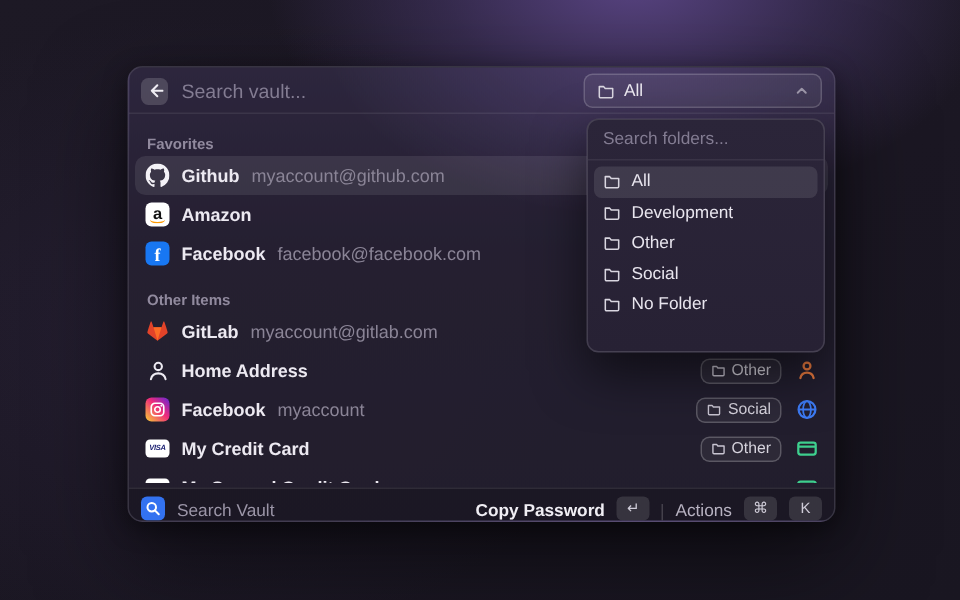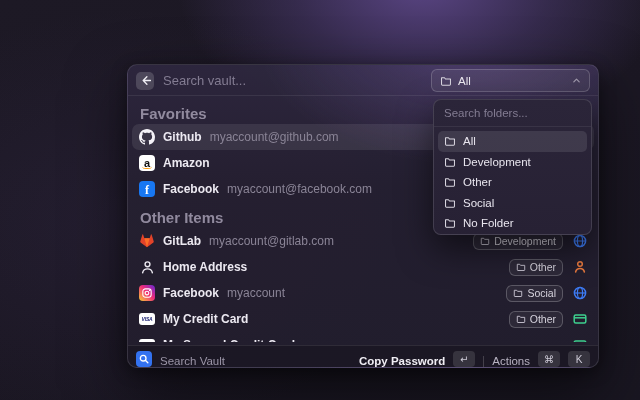--- a/index.html
+++ b/index.html
@@ -6,45 +6,44 @@
   body{
     width:640px;height:400px;overflow:hidden;
     font-family:"Liberation Sans","DejaVu Sans",sans-serif;
     background:
       radial-gradient(ellipse 340px 220px at 66% -4%, #5a4584 0%, rgba(74,58,110,.55) 38%, rgba(42,35,58,0) 72%),
       radial-gradient(ellipse 420px 300px at 20% 55%, rgba(58,46,82,.28) 0%, rgba(30,26,40,0) 70%),
       linear-gradient(160deg,#1d1925 0%,#1b1723 50%,#191621 100%);
     position:relative;
   }
   .window{
-    position:absolute;left:85px;top:64px;width:472px;height:304px;
+    position:absolute;left:85px;top:44px;width:472px;height:304px;
     border-radius:10px;overflow:hidden;
     border:1px solid rgba(255,255,255,.10);
     box-shadow:0 24px 60px rgba(0,0,0,.55), 0 4px 16px rgba(0,0,0,.4);
     background:
       radial-gradient(ellipse 320px 190px at 72% -8%, rgba(122,94,176,.42) 0%, rgba(122,94,176,0) 65%),
       linear-gradient(180deg, rgba(45,39,62,.97) 0%, rgba(37,32,49,.97) 40%, rgba(34,30,45,.97) 100%);
     box-sizing:border-box;
-    margin-left:42px;
   }
   
   .topbar{position:absolute;left:0;top:0;right:0;height:31px;display:flex;align-items:center;padding:0 8px;box-sizing:border-box;}
   .topbar:after{content:"";position:absolute;left:0;right:0;bottom:0;height:1px;background:rgba(255,255,255,.08);}
   .back-btn{width:18px;height:18px;border-radius:5px;background:rgba(255,255,255,.16);display:flex;align-items:center;justify-content:center;flex:0 0 auto;}
   .search-ph{margin-left:9px;font-size:13px;color:#837c92;flex:1 1 auto;}
   .dd-btn{
     width:159px;height:23px;border-radius:6px;box-sizing:border-box;
     border:1px solid rgba(255,255,255,.18);
     background:rgba(255,255,255,.06);
     display:flex;align-items:center;padding:0 8px;gap:6px;
   }
   .dd-btn .lbl{font-size:11.5px;color:#ece9f1;flex:1;}
   
   .list{position:absolute;left:0;top:31px;right:0;bottom:25px;overflow:hidden;padding:0 4px;box-sizing:border-box;}
-  .sec{height:20px;display:flex;align-items:flex-end;padding:0 8px 2px;font-size:15px;font-weight:bold;color:#8f capsule;}
+  .sec{height:20px;display:flex;align-items:flex-end;padding:0 8px 2px;font-size:10px;font-weight:bold;color:#8f capsule;}
   .sec{color:#918a9e;}
   .sec.first{height:26px;}
   .row{height:26px;border-radius:7px;display:flex;align-items:center;padding:0 7px;box-sizing:border-box;gap:8px;}
   .row.selected{background:rgba(255,255,255,.085);}
   .ric{width:16px;height:16px;flex:0 0 auto;display:flex;align-items:center;justify-content:center;}
   .rtitle{font-size:12px;font-weight:bold;color:#ece9f1;white-space:nowrap;}
   .rsub{font-size:12px;color:#8a8496;white-space:nowrap;}
   .rspace{flex:1 1 auto;}
   .badge{
     display:flex;align-items:center;gap:4px;height:17px;padding:0 6px;border-radius:6px;box-sizing:border-box;
@@ -61,21 +60,21 @@
   .tile.fb .f{color:#fff;font-size:12px;font-weight:bold;font-family:"Liberation Serif",serif;margin-top:2px;}
   .tile.insta{background:linear-gradient(45deg,#f9ce34 0%,#ee2a7b 55%,#6228d7 100%);}
   .tile.card-w{background:#fff;border-radius:3px;height:12px;}
   .visa-txt{font-size:5px;font-weight:bold;color:#1a1f71;letter-spacing:-0.2px;font-style:italic;}
   .mc{position:relative;width:11px;height:7px;}
   .mc i{position:absolute;top:0;width:7px;height:7px;border-radius:50%;}
   .mc i.r{left:0;background:#eb001b;}
   .mc i.o{right:0;background:#f79e1b;opacity:.9;}
   
   .panel{
-    position:absolute;left:305px;top:34px;width:159px;height:136px;z-index:5;
+    position:absolute;left:305px;top:34px;width:159px;height:156px;z-index:5;
     background:linear-gradient(180deg,#2b2539 0%,#272134 100%);
     border:1px solid rgba(255,255,255,.13);border-radius:8px;box-sizing:border-box;
     box-shadow:0 14px 34px rgba(0,0,0,.55);
   }
   .panel .psearch{height:26px;display:flex;align-items:center;padding:0 10px;font-size:11.5px;color:#837c92;border-bottom:1px solid rgba(255,255,255,.07);}
   .pitems{padding:4px;}
   .pitem{height:20.5px;border-radius:5px;display:flex;align-items:center;gap:7px;padding:0 6px;font-size:11.5px;color:#e8e5ee;}
   .pitem.selected{background:rgba(255,255,255,.10);}
   
   .bottombar{
@@ -140,21 +139,21 @@
       <span class="rspace"></span>
     </div>
 
     <div class="row">
       <span class="ric">
         <span class="tile fb">
             <span class="f">f</span>
           </span>
       </span>
       <span class="rtitle">Facebook</span>
-      <span class="rsub">myaccount@facebook.com</span>
+      <span class="rsub">facebook@facebook.com</span>
       <span class="rspace"></span>
     </div>
 
     <div class="sec" style="height:24px;">Other Items</div>
 
     <div class="row">
       <span class="ric">
         <svg width="16" height="16" viewBox="0 0 16 16">
             <path d="M8 14.2 1.6 9.4a.9.9 0 0 1-.33-1L2.2 5.2l1.25-3.7c.1-.3.53-.3.63 0L5.33 5.2h5.34l1.25-3.7c.1-.3.53-.3.63 0L13.8 5.2l.93 3.2a.9.9 0 0 1-.33 1L8 14.2z" fill="#e24329"></path>
             <path d="M8 14.2 5.33 5.2h5.34L8 14.2z" fill="#fc6d26"></path>

